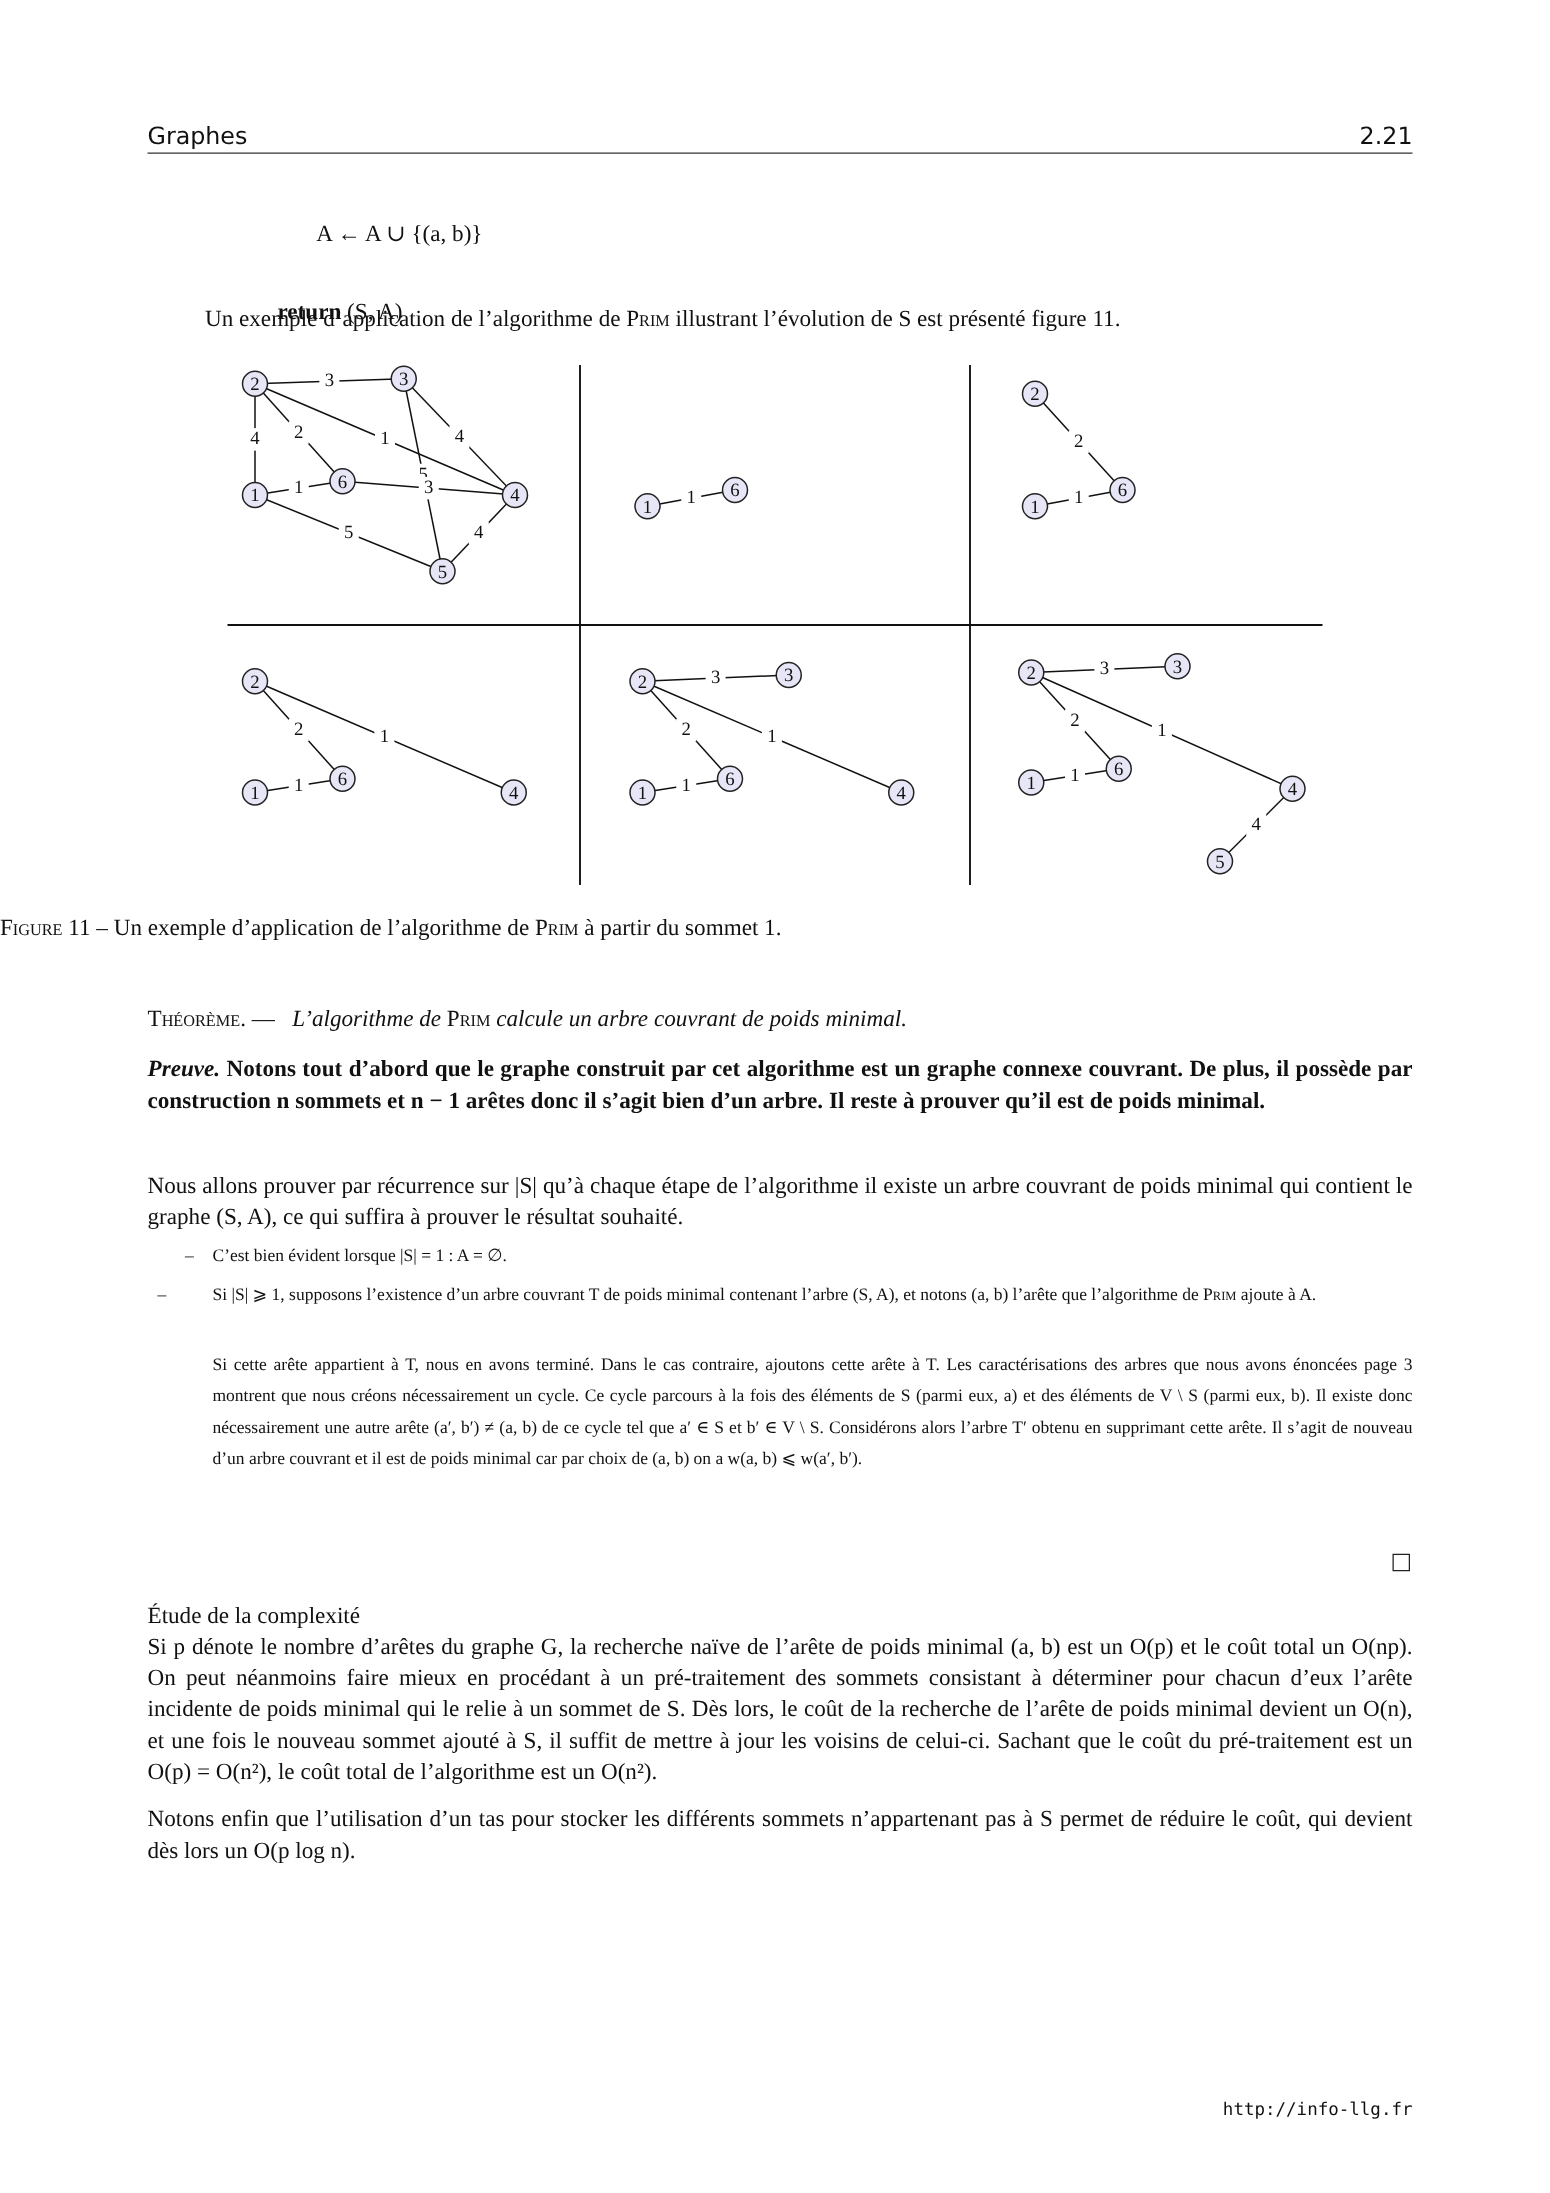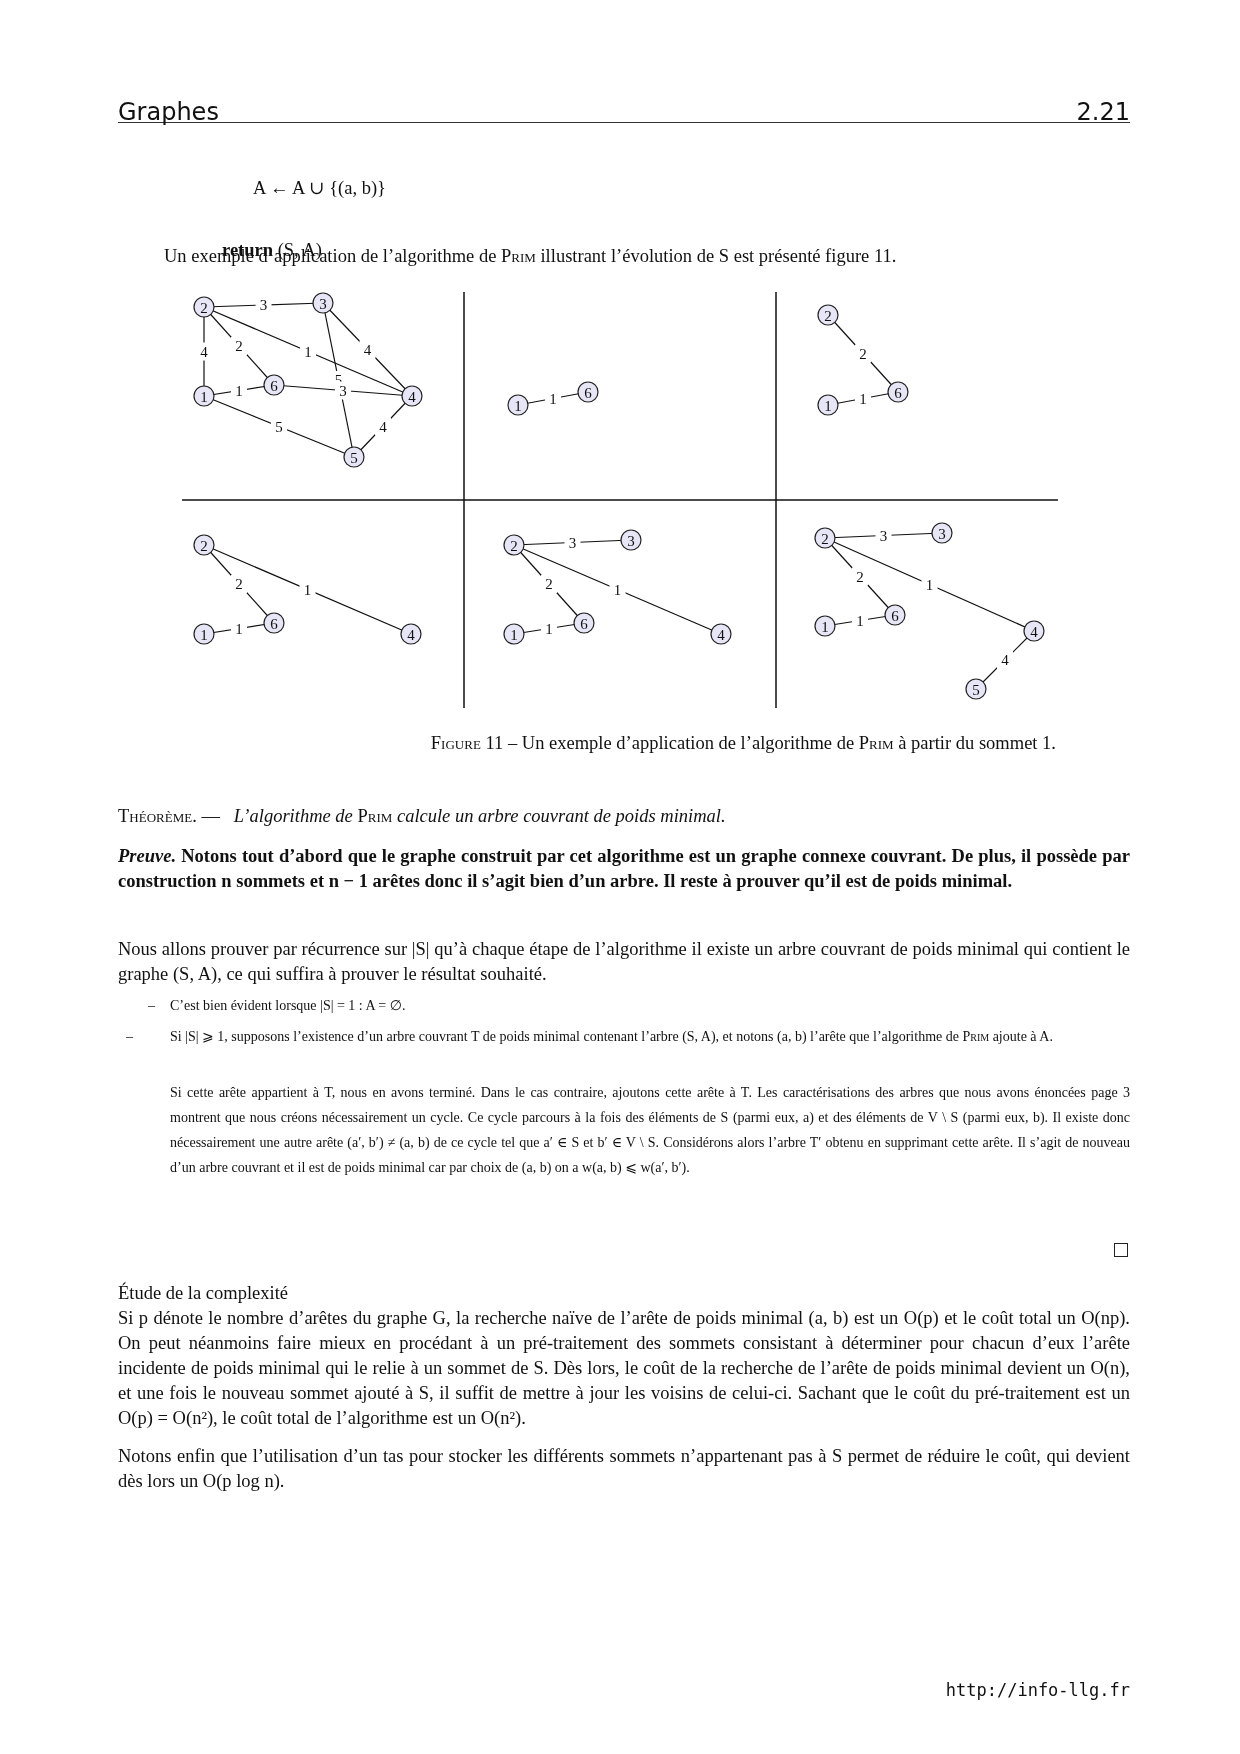--- a/index.html
+++ b/index.html
@@ -1,47 +1,47 @@
 <!DOCTYPE html>
 <html><head>
 <meta charset="utf-8">
 <style>
   html, body { margin: 0; padding: 0; background: #ffffff; }
   body { width: 1240px; height: 1754px; position: relative; overflow: hidden;
          font-family: "Liberation Serif", "DejaVu Serif", serif; color: #111; }
   .header { position: absolute; left: 118px; top: 96px; width: 1012px; height: 26px;
             border-bottom: 1.2px solid #333; font-family: "DejaVu Sans", "Liberation Sans", sans-serif;
-            font-size: 24px; }
+            font-size: 19px; }
   .header .left { position: absolute; left: 0; top: 2px; }
   .header .right { position: absolute; right: 0; top: 2px; }
   .text { position: absolute; font-size: 18.5px; line-height: 25px; }
   .algo1 { left: 253px; top: 176px; }
   .algo2 { left: 222px; top: 206px; margin-top: 32px; }
   .algo2 b { font-weight: bold; }
   .sc { font-variant: small-caps; }
   .intro { left: 134px; top: 244px; width: 1012px; margin-left: 30px; }
   svg.figure { position: absolute; left: 0; top: 0; }
-  .caption { left: 0; width: 1056px; top: 731px; text-align: right; }
+  .caption { left: 0; width: 1056px; top: 731px; text-align: left; }
   .theorem { left: 118px; top: 804px; width: 1012px; }
   .theorem .title { font-variant: small-caps; font-weight: normal; }
   .theorem .stmt { font-style: italic; text-align: right; }
   .para { left: 118px; width: 1012px; text-align: justify; }
   .p1 { top: 844px; font-weight: bold; }
   .p2 { top: 937px; }
   .bullet { position: absolute; font-size: 14px; line-height: 25px; text-align: justify; }
   .b1 { left: 148px; top: 993px; width: 982px; }
   .b2 { left: 148px; top: 1024px; width: 982px; }
   .dash { display: inline-block; width: 22px; }
   .b3 { left: 170px; top: 1080px; width: 960px; }
   .qed { position: absolute; left: 1114px; top: 1243px; width: 12px; height: 12px; border: 1.2px solid #222; }
   .section-title { left: 118px; top: 1281px; font-weight: normal; }
   .p3 { top: 1306px; }
   .p4 { top: 1444px; }
   .footer { position: absolute; right: 110px; top: 1680px; font-family: "DejaVu Sans Mono", "Liberation Mono", monospace;
-            font-size: 17px; }
+            font-size: 14px; }
   .node circle { fill: #e6e6f7; stroke: #222; stroke-width: 1.2; }
   .node text { font-family: "Liberation Serif", serif; font-size: 15px; text-anchor: middle; dominant-baseline: central; fill: #111; }
   .edge line { stroke: #111; stroke-width: 1.2; }
   .edge text { font-family: "Liberation Serif", serif; font-size: 15px; text-anchor: middle; dominant-baseline: central; fill: #111; }
   .edge rect { fill: #fff; }
   .grid-line { stroke: #111; stroke-width: 1.5; }
 </style>
 </head>
 <body>
 

